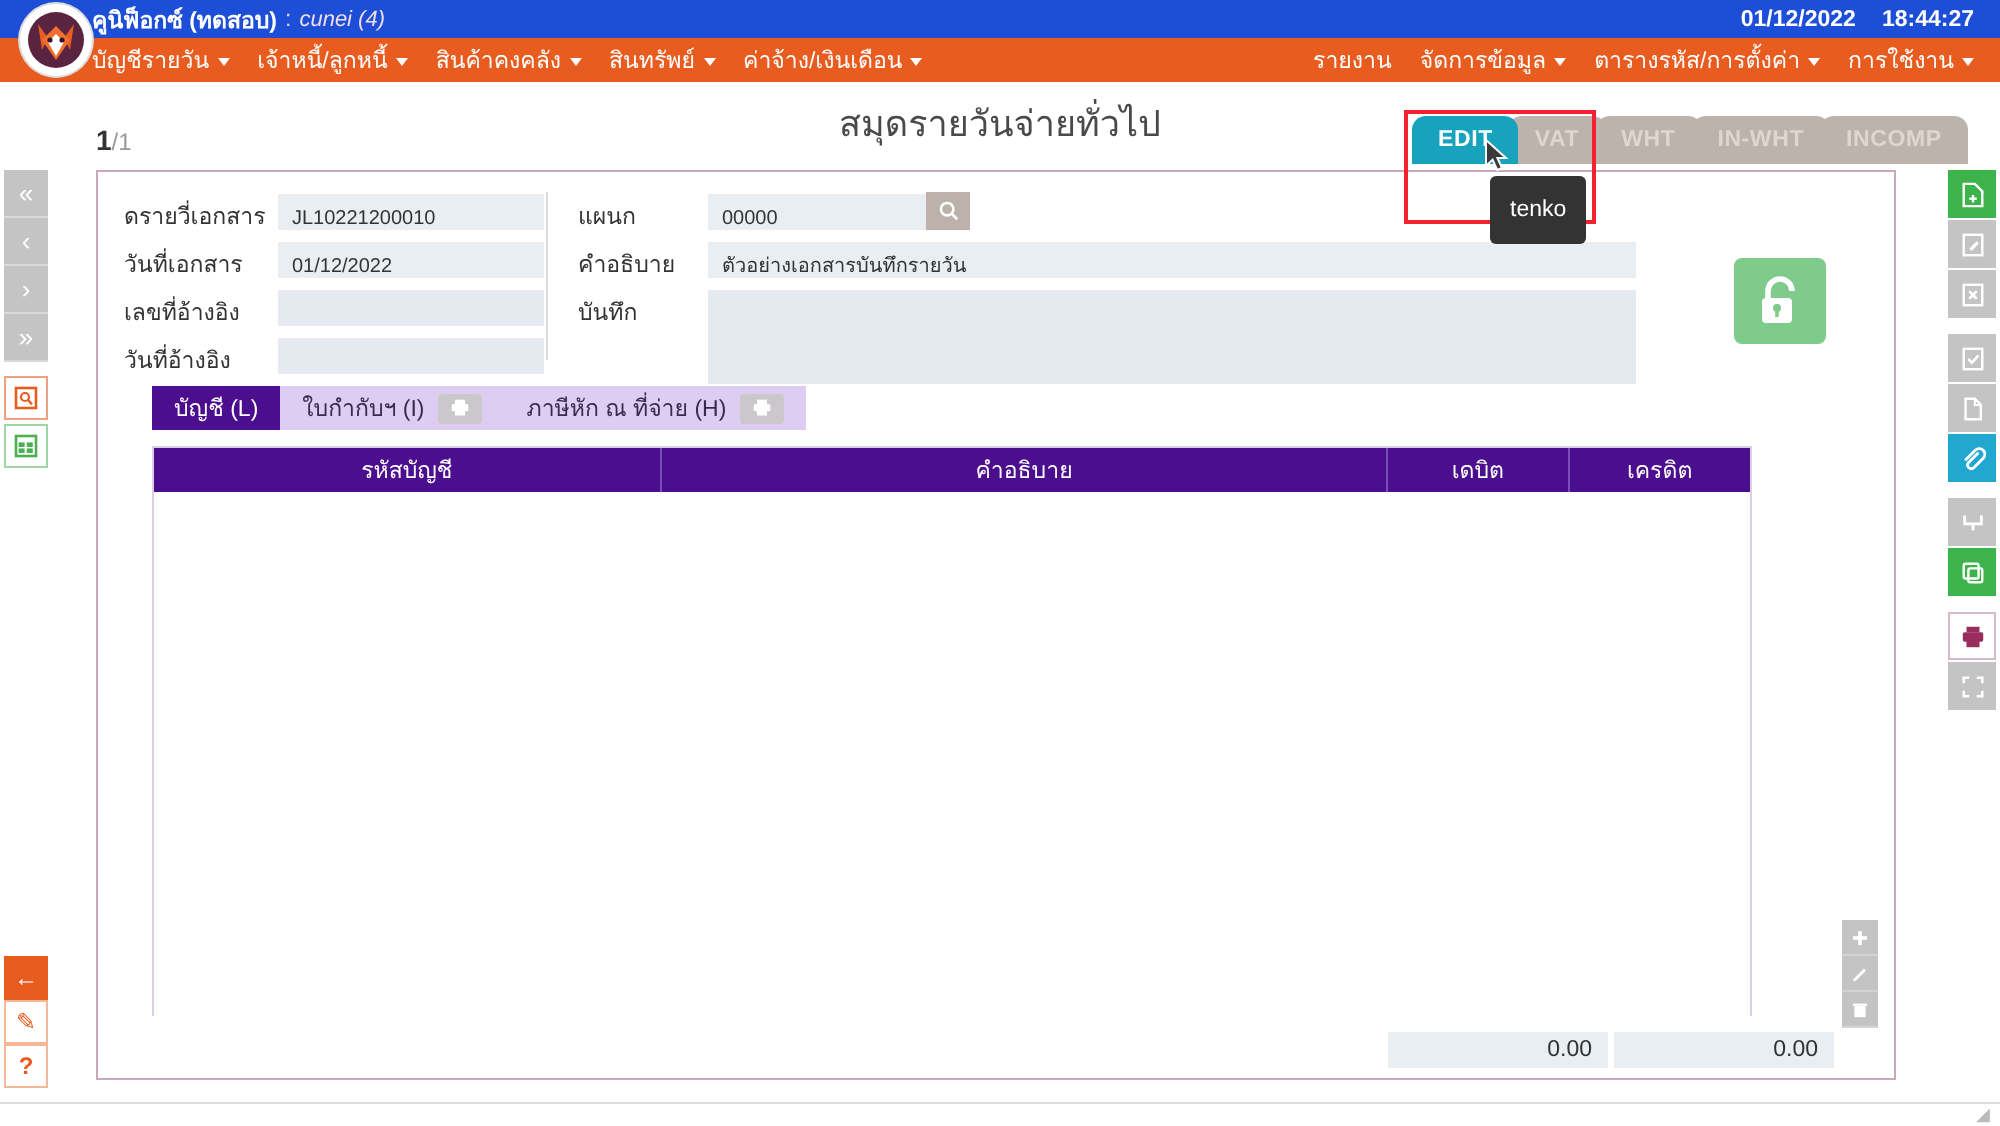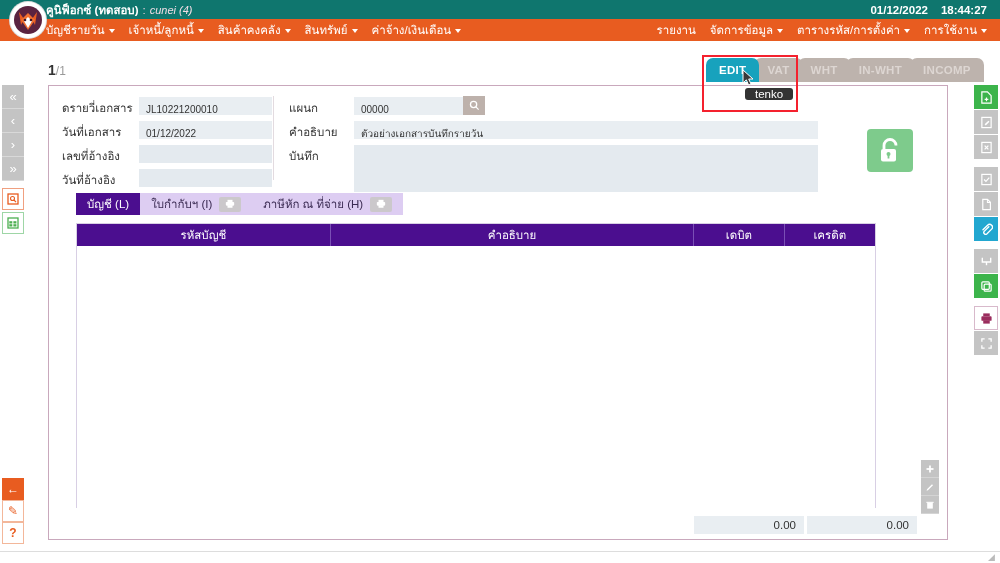--- a/index.html
+++ b/index.html
@@ -8,21 +8,21 @@
     width: 1000px; height: 563px;
     overflow: hidden;
     background: #ffffff;
     font-family: "Liberation Sans", "DejaVu Sans", sans-serif;
   }
   #app { position: relative; width: 1000px; height: 563px; background:#fff; }
 
   
   .topbar {
     position:absolute; left:0; top:0; width:1000px; height:31px;
-    background:#0f766e;
+    background:#1d4ed8;
   }
   .brandwrap {
     position:absolute; left:46px; top:1px; height:18px;
     display:flex; align-items:center; gap:4px;
     font-size:11.5px; color:#ffffff;
   }
   .brand-name { font-weight:bold; }
   .brand-sep { color:#e6cfd8; }
   .brand-user { font-style:italic; color:#f0dde5; font-size:11px;}
   .clockwrap {
@@ -129,21 +129,21 @@
   .redbox {
     position:absolute; left:702px; top:55px; width:96px; height:57px;
     border:2px solid #f4212e; pointer-events:none; z-index:10;
   }
   .cursor {
     position:absolute; left:742px; top:69px; z-index:12;
   }
   .tooltip {
     position:absolute; left:745px; top:88px;
     background:#333333; color:#ffffff; font-size:11.5px;
-    padding:0 10px; border-radius:3px; z-index:11;
+    padding:11px 10px; border-radius:3px; z-index:11;
   }
 
   
   .panel {
     position:absolute; left:48px; top:85px; width:900px; height:455px;
     border:1px solid #c9a8bc; background:#ffffff;
   }
 
   .flabel {
     position:absolute; font-size:11.5px; color:#333;
@@ -385,20 +385,21 @@
         <svg width="13" height="13" viewBox="0 0 14 14">
           <path d="M2 5 V2 h3 M9 2 h3 v3 M12 9 v3 h-3 M5 12 h-3 v-3" fill="none" stroke="currentColor" stroke-width="1.4"></path>
         </svg>
       </div>
     </div>
 
   <div class="pageno">
     <b>1</b><span>/</span><span>1</span>
   </div>
 
+  <div class="doctitle">สมุดรายวันจ่ายทั่วไป</div>
 
   <div class="acttabs" id="acttabs">
       <div class="acttab active" style="z-index: 10;">EDIT</div>
       <div class="acttab dim" style="z-index: 9;">VAT</div>
       <div class="acttab dim" style="z-index: 8;">WHT</div>
       <div class="acttab dim" style="z-index: 7;">IN-WHT</div>
       <div class="acttab dim" style="z-index: 6;">INCOMP</div>
     </div>
   <div class="redbox"></div>
   <div class="cursor">

